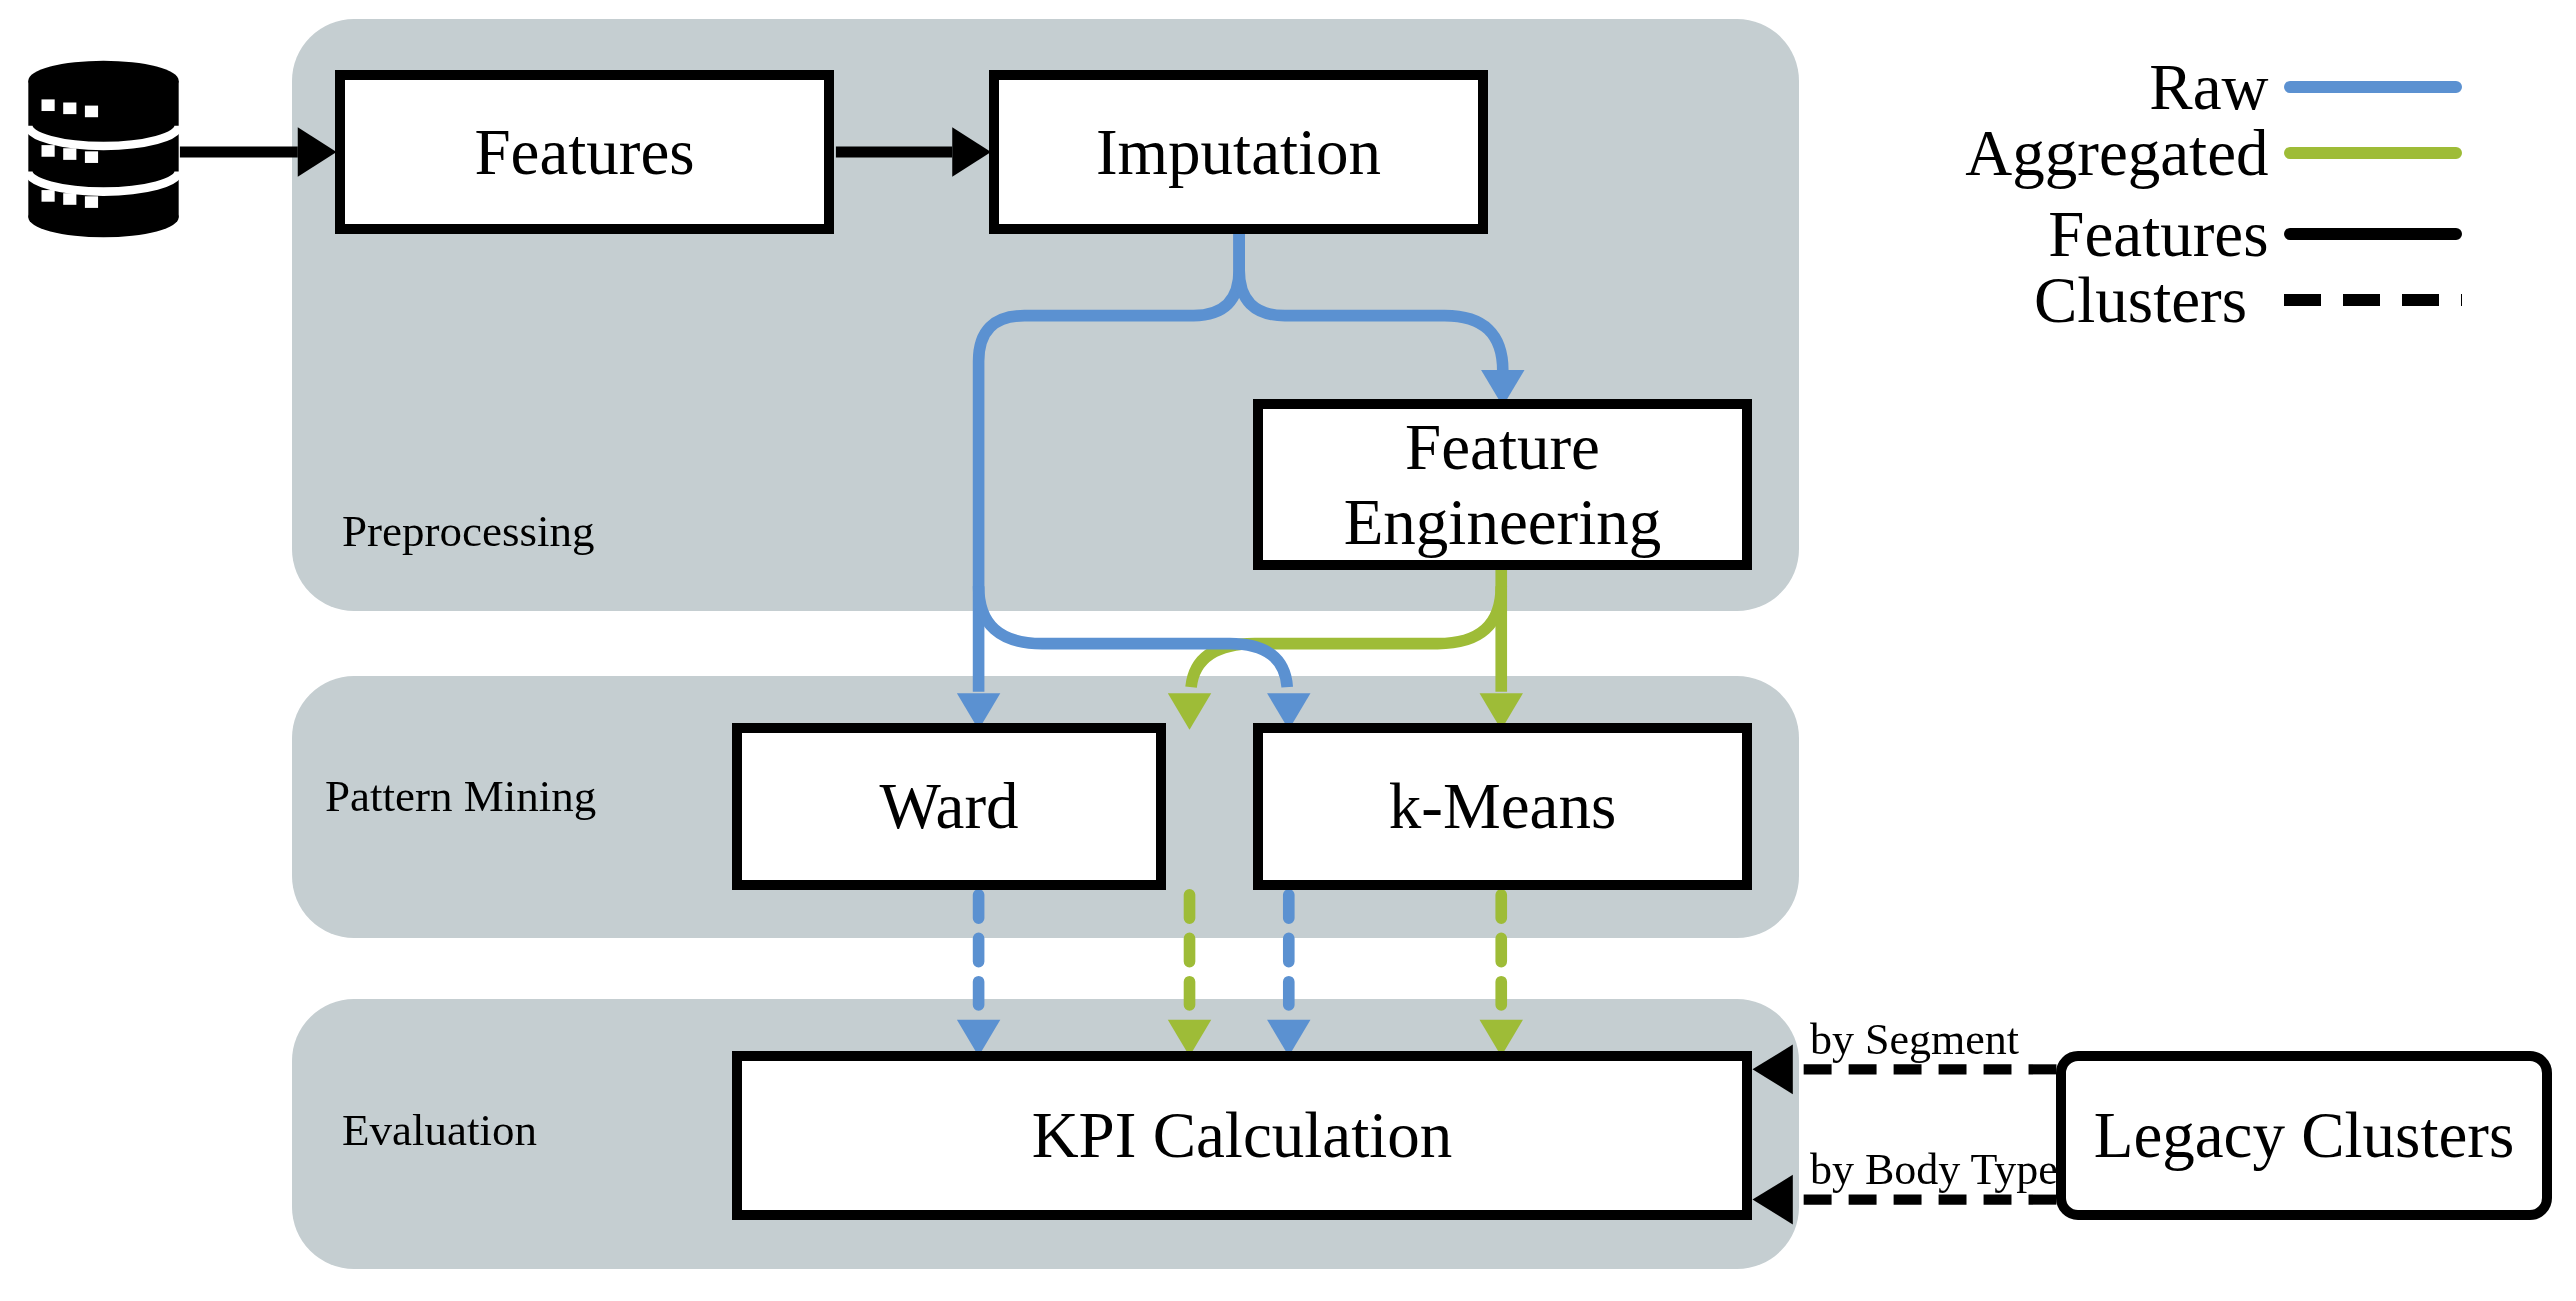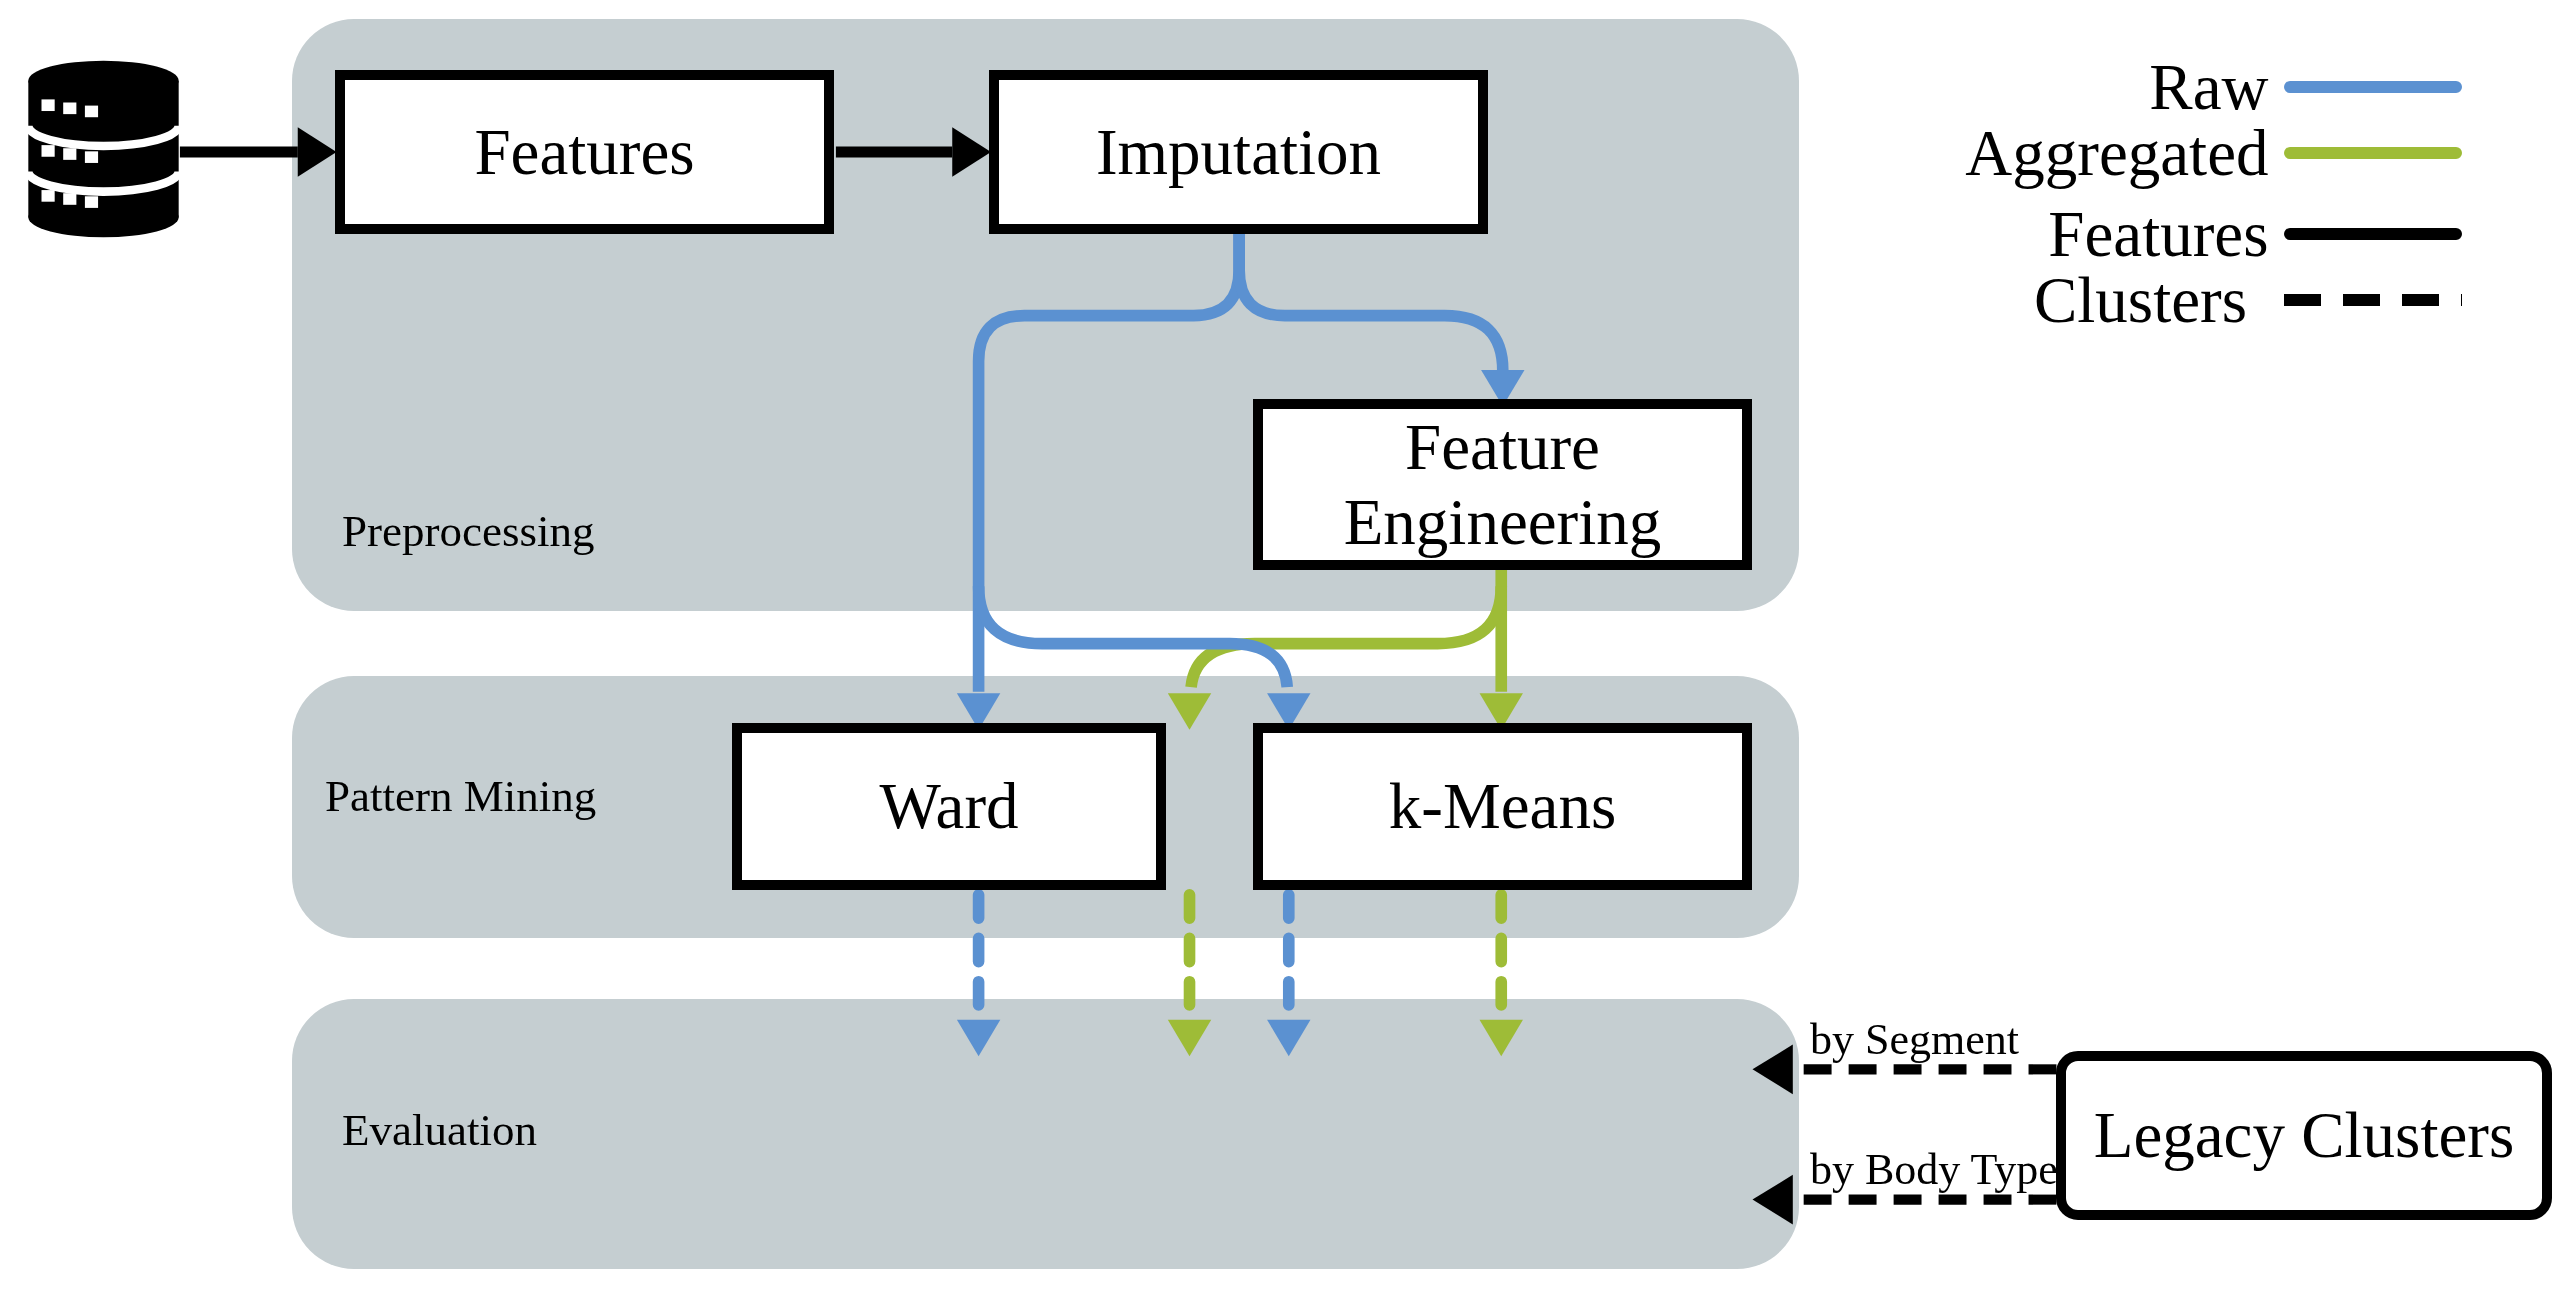--- a/index.html
+++ b/index.html
@@ -168,20 +168,23 @@
   </div>
   <div class="node" id="node-fe">
     <span>Feature Engineering</span>
   </div>
   <div class="node" id="node-ward">
     <span>Ward</span>
   </div>
   <div class="node" id="node-kmeans">
     <span>k-Means</span>
   </div>
+  <div class="node" id="node-kpi">
+    <span>KPI Calculation</span>
+  </div>
   <div class="node" id="node-legacy">
     <span>Legacy Clusters</span>
   </div>
 
   <span class="edge-label" id="lbl-segment">by Segment</span>
   <span class="edge-label" id="lbl-bodytype">by Body Type</span>
 
   <div class="legend-row" id="legend-raw">
     <span class="legend-label">Raw</span>
     <span class="swatch sw-raw"></span>

